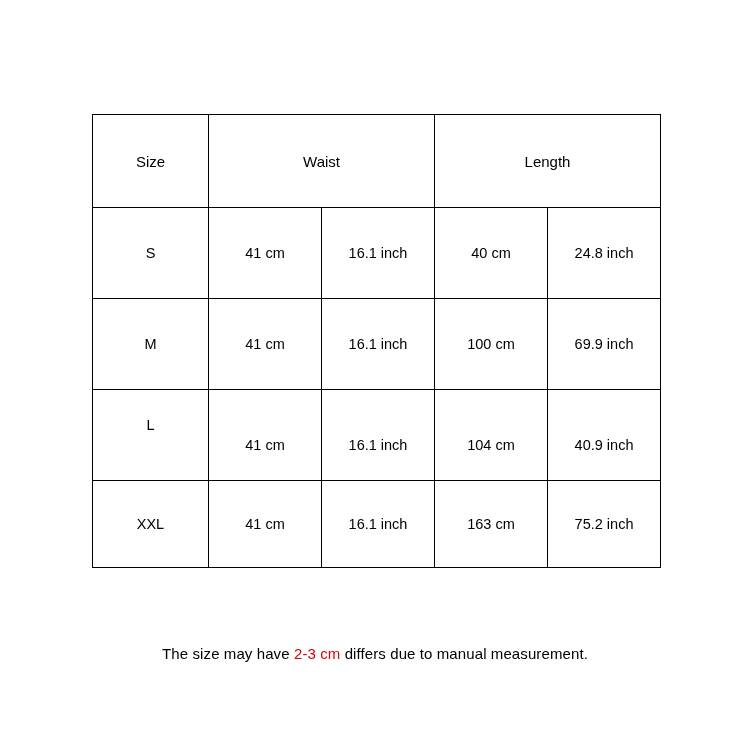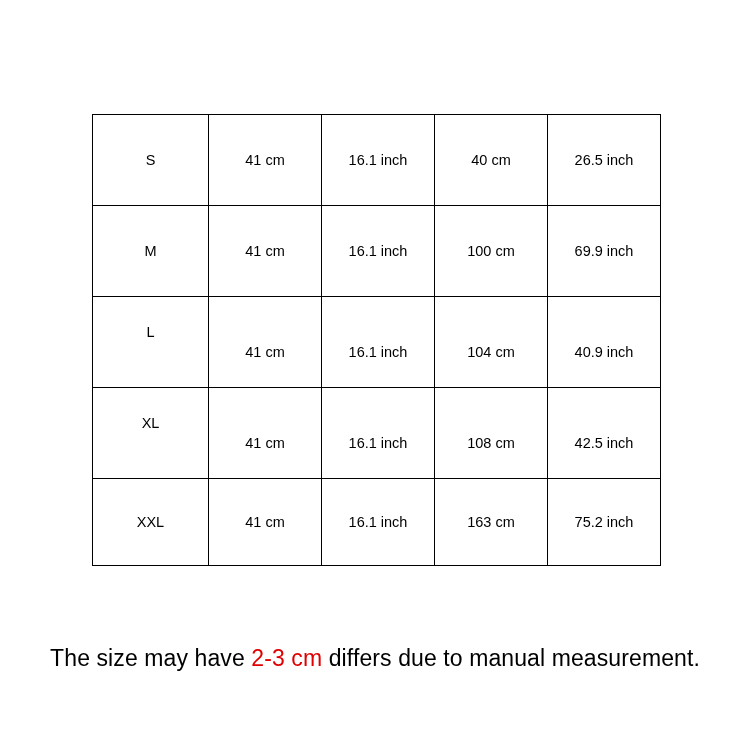--- a/index.html
+++ b/index.html
@@ -54,21 +54,21 @@
   
   .nudge-down { position: relative; top: 10px; }
   .nudge-up { position: relative; top: -10px; }
 
   .note {
     position: absolute;
     left: 0;
     top: 645px;
     width: 750px;
     text-align: center;
-    font-size: 23px;
+    font-size: 15px;
     color: #000000;
     letter-spacing: 0.1px;
   }
   .note .hl {
     color: #e00000;
   }
 </style>
 </head>
 <body>
 
@@ -77,52 +77,50 @@
   <div class="table-wrap">
     <table class="size-table">
       <colgroup>
         <col class="col-size">
         <col class="col-a">
         <col class="col-b">
         <col class="col-c">
         <col class="col-d">
       </colgroup>
       <tbody>
+        <tr class="head-row">
+          <td>Size</td>
+          <td colspan="2">Waist</td>
+          <td colspan="2">Length</td>
+        </tr>
 
         <tr class="body-row">
           <td class="size-cell">S</td>
           <td>41 cm</td>
           <td>16.1 inch</td>
           <td>40 cm</td>
-          <td>26.5 inch</td>
+          <td>24.8 inch</td>
         </tr>
 
         <tr class="body-row">
           <td class="size-cell">M</td>
           <td>41 cm</td>
           <td>16.1 inch</td>
           <td>100 cm</td>
           <td>69.9 inch</td>
         </tr>
 
         <tr class="body-row">
           <td class="size-cell nudge-up">L</td>
           <td class="nudge-down">41 cm</td>
           <td class="nudge-down">16.1 inch</td>
           <td class="nudge-down">104 cm</td>
           <td class="nudge-down">40.9 inch</td>
         </tr>
 
-        <tr class="body-row">
-          <td class="size-cell nudge-up">XL</td>
-          <td class="nudge-down">41 cm</td>
-          <td class="nudge-down">16.1 inch</td>
-          <td class="nudge-down">108 cm</td>
-          <td class="nudge-down">42.5 inch</td>
-        </tr>
 
         <tr class="body-row last">
           <td class="size-cell">XXL</td>
           <td>41 cm</td>
           <td>16.1 inch</td>
           <td>163 cm</td>
           <td>75.2 inch</td>
         </tr>
       </tbody>
     </table>

